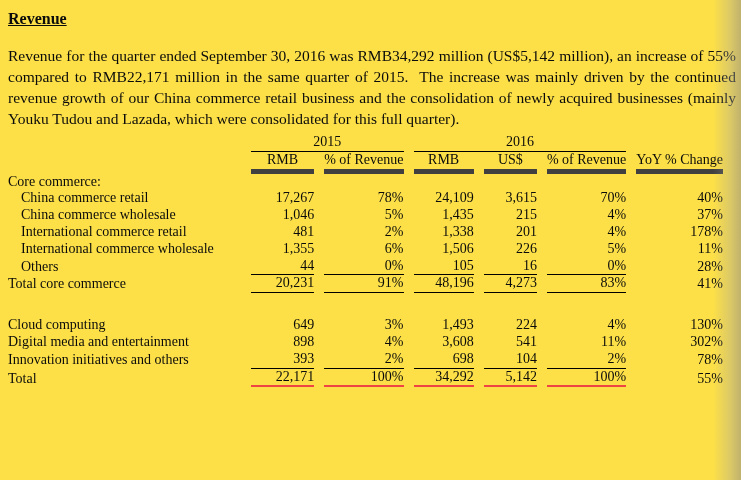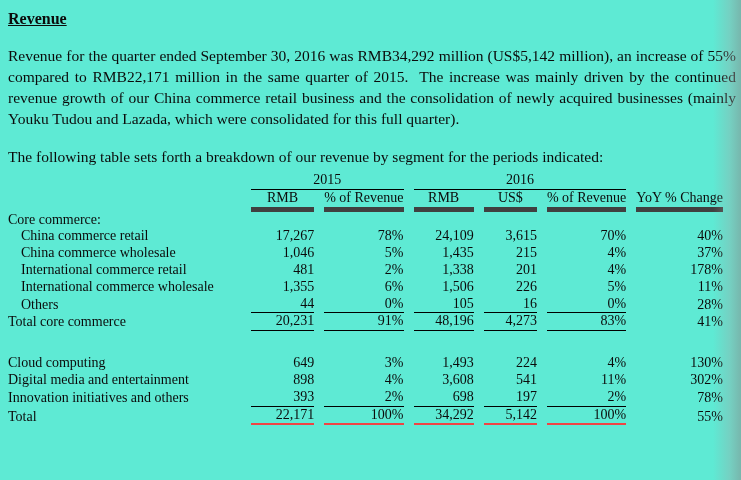--- a/index.html
+++ b/index.html
@@ -1,21 +1,21 @@
 <!DOCTYPE html>
 <html><head>
 <meta charset="utf-8">
 <style>
   * { box-sizing: border-box; }
   html, body { margin: 0; padding: 0; background: #ffffff; }
   .page {
     position: relative;
     width: 741px;
     height: 480px;
-    background: #5eead4;
+    background: #fde047;
     font-family: "Liberation Serif", "DejaVu Serif", serif;
     color: #0b0b0b;
     overflow: hidden;
   }
   .content { position: absolute; inset: 0; padding: 9px 8px 0 8px; }
   .scan-shadow {
     position: absolute; top: 0; right: 0; width: 28px; height: 100%;
     background: linear-gradient(to right, rgba(160,160,160,0) 0%, rgba(160,160,160,0.35) 60%, rgba(140,140,140,0.55) 100%);
     pointer-events: none; z-index: 5;
   }
@@ -79,21 +79,20 @@
 <body>
 
 <div class="page">
   <div class="scan-shadow"></div>
   <div class="content">
 
     <h1 class="title">Revenue</h1>
 
     <p class="para justify">Revenue for the quarter ended September 30, 2016 was RMB34,292 million (US$5,142 million), an increase of 55% compared to RMB22,171 million in the same quarter of 2015.&nbsp; The increase was mainly driven by the continued revenue growth of our China commerce retail business and the consolidation of newly acquired businesses (mainly Youku Tudou and Lazada, which were consolidated for this full quarter).</p>
 
-    <p class="para">The following table sets forth a breakdown of our revenue by segment for the periods indicated:</p>
 
     <table class="revenue-table">
       <colgroup>
         <col style="width:240px">
         <col style="width:70px">
         <col style="width:67px">
         <col style="width:66px">
         <col style="width:59px">
         <col style="width:70px">
         <col style="width:60px">
@@ -201,21 +200,21 @@
             <td class="num">3,608</td>
             <td class="num">541</td>
             <td class="num">11%</td>
             <td class="num">302%</td>
           </tr>
           <tr>
             <td class="lbl">Innovation initiatives and others</td>
             <td class="num rule">393</td>
             <td class="num rule">2%</td>
             <td class="num rule">698</td>
-            <td class="num rule">197</td>
+            <td class="num rule">104</td>
             <td class="num rule">2%</td>
             <td class="num">78%</td>
           </tr>
           <tr>
             <td class="lbl">Total</td>
             <td class="num thick">22,171</td>
             <td class="num thick">100%</td>
             <td class="num thick">34,292</td>
             <td class="num thick">5,142</td>
             <td class="num thick">100%</td>

